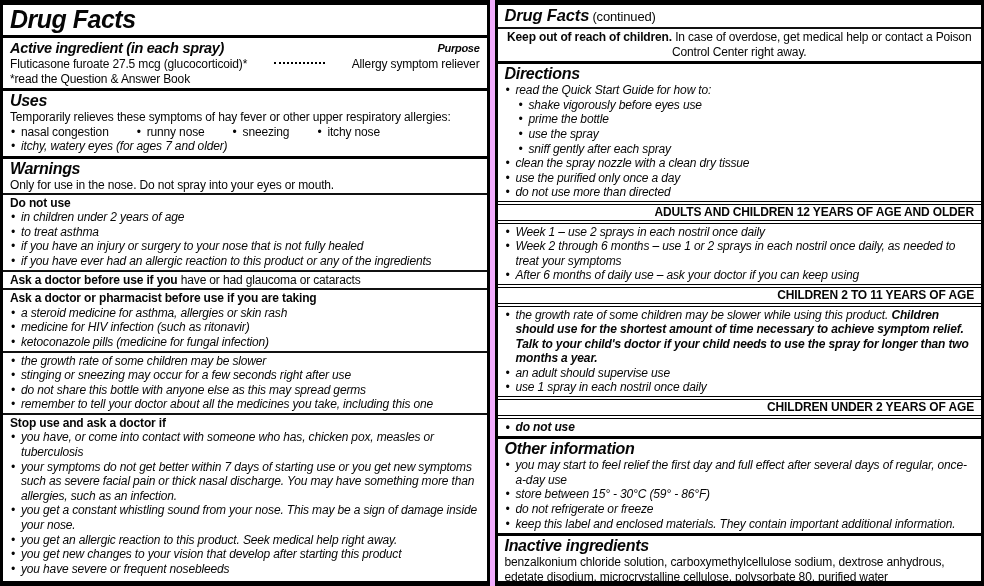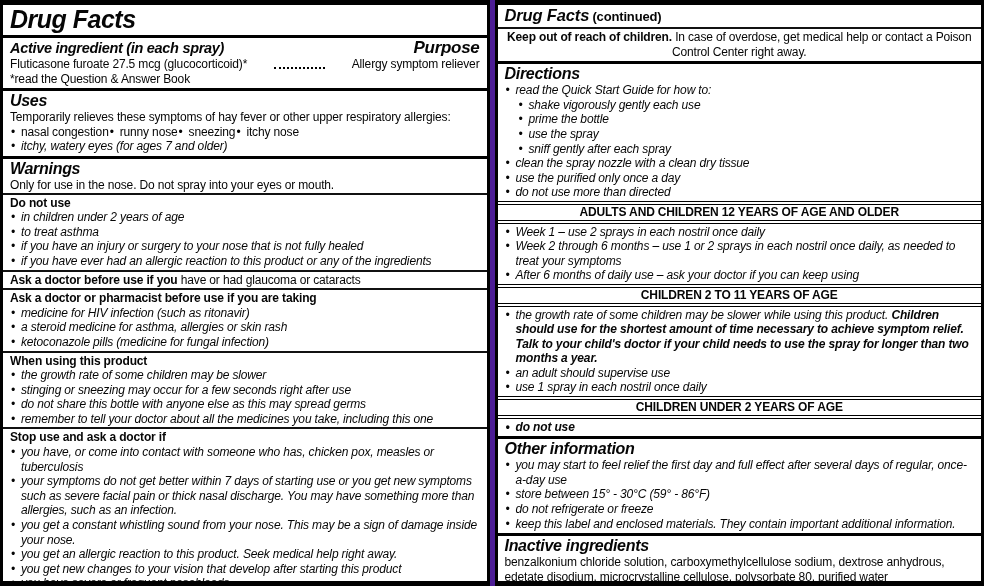--- a/index.html
+++ b/index.html
@@ -1,66 +1,66 @@
 <!DOCTYPE html>
 <html><head>
 <meta charset="utf-8">
 <style>
   html,body{margin:0;padding:0;background:#fff;}
   .wrap{
     width:984px;height:586px;box-sizing:border-box;
     display:flex;gap:5px;
     font-family:"Liberation Sans",sans-serif;
-    color:#060606;background:#4c1d95;
+    color:#060606;background:#f0abfc;
     font-size:12px;line-height:14.6px;letter-spacing:-0.15px;
   }
   .panel{
     flex:1;box-sizing:border-box;overflow:hidden;
     border:3px solid #000;border-top-width:5px;border-bottom-width:5px;
     display:flex;flex-direction:column;background:#fff;
   }
   .sec{padding:1px 7px 2px;}
   .sec.rule3{border-top:3px solid #000;}
   .sec.rule2{border-top:2px solid #111;text-align:center;}
   .dftitle{font-style:italic;font-weight:bold;font-size:25px;line-height:27px;letter-spacing:-0.5px;}
   .dftitle-sm{font-style:italic;font-weight:bold;font-size:16.5px;line-height:19px;}
-  .cont{font-style:normal;font-weight:bold;font-size:13px;}
+  .cont{font-style:normal;font-weight:normal;font-size:13px;}
   .h-it{font-style:italic;font-weight:bold;font-size:16px;line-height:18px;letter-spacing:-0.3px;}
   .b{font-weight:bold;}
   .row-split{display:flex;justify-content:space-between;align-items:flex-start;}
-  .leader-row{display:flex;align-items:flex-end;gap:24px;}
+  .leader-row{display:flex;align-items:center;gap:24px;}
   .leader-row .dots{flex:1;border-bottom:2px dotted #000;margin:0 3px 3px;}
   ul{margin:0;padding:0;list-style:none;font-style:italic;}
   li{position:relative;padding-left:11px;}
   li::before{content:"\2022";position:absolute;left:1px;}
   ul.lvl2 li{margin-left:13px;}
-  .inline-bullets{display:flex;}
+  .inline-bullets{display:flex;gap:27px;}
   .ib{position:relative;padding-left:11px;}
   .ib::before{content:"\2022";position:absolute;left:1px;}
   .sub{margin:0 -7px;padding:1px 7px;border-top:2px solid #111;}
   .agehdr{
     margin:1px -7px;padding:0 7px;
     border-top:4px double #000;border-bottom:4px double #000;
-    text-align:center;font-weight:bold;
+    text-align:right;font-weight:bold;
   }
 </style>
 </head>
 <body>
 
 <div class="wrap">
 
   <div class="panel">
     <div class="sec">
       <div class="dftitle">Drug Facts</div>
     </div>
 
     <div class="sec rule3">
       <div class="row-split">
         <span class="h-it" style="font-size:14.5px">Active ingredient (in each spray)</span>
-        <span class="h-it" style="font-size:17px">Purpose</span>
+        <span class="h-it" style="font-size:11px">Purpose</span>
       </div>
       <div class="leader-row">
         <span>Fluticasone furoate 27.5 mcg (glucocorticoid)*</span>
         <span class="dots"></span>
         <span>Allergy symptom reliever</span>
       </div>
       <div>*read the Question &amp; Answer Book</div>
     </div>
 
     <div class="sec rule3">
@@ -92,28 +92,27 @@
       </div>
 
       <div class="sub">
         <span class="b">Ask a doctor before use if you</span>
         <span>have or had glaucoma or cataracts</span>
       </div>
 
       <div class="sub">
         <div class="b">Ask a doctor or pharmacist before use if you are taking</div>
         <ul>
+          <li><span>a steroid medicine for asthma, allergies or skin rash</span></li>
           <li><span>medicine for HIV infection (such as ritonavir)</span></li>
-          <li><span>a steroid medicine for asthma, allergies or skin rash</span></li>
           <li><span>ketoconazole pills (medicine for fungal infection)</span></li>
         </ul>
       </div>
 
       <div class="sub">
-        <div class="b">When using this product</div>
         <ul>
           <li><span>the growth rate of some children may be slower</span></li>
           <li><span>stinging or sneezing may occur for a few seconds right after use</span></li>
           <li><span>do not share this bottle with anyone else as this may spread germs</span></li>
           <li><span>remember to tell your doctor about all the medicines you take, including this one</span></li>
         </ul>
       </div>
 
       <div class="sub">
         <div class="b">Stop use and ask a doctor if</div>
@@ -140,21 +139,21 @@
       <span class="b">Keep out of reach of children.</span>
       <span>In case of overdose, get medical help or contact a Poison Control Center right away.</span>
     </div>
 
     <div class="sec rule3">
       <div class="h-it">Directions</div>
       <ul>
         <li><span>read the Quick Start Guide for how to:</span></li>
       </ul>
       <ul class="lvl2">
-        <li><span>shake vigorously gently each use</span></li>
+        <li><span>shake vigorously before eyes use</span></li>
         <li><span>prime the bottle</span></li>
         <li><span>use the spray</span></li>
         <li><span>sniff gently after each spray</span></li>
       </ul>
       <ul>
         <li><span>clean the spray nozzle with a clean dry tissue</span></li>
         <li><span>use the purified only once a day</span></li>
         <li><span>do not use more than directed</span></li>
       </ul>
 

